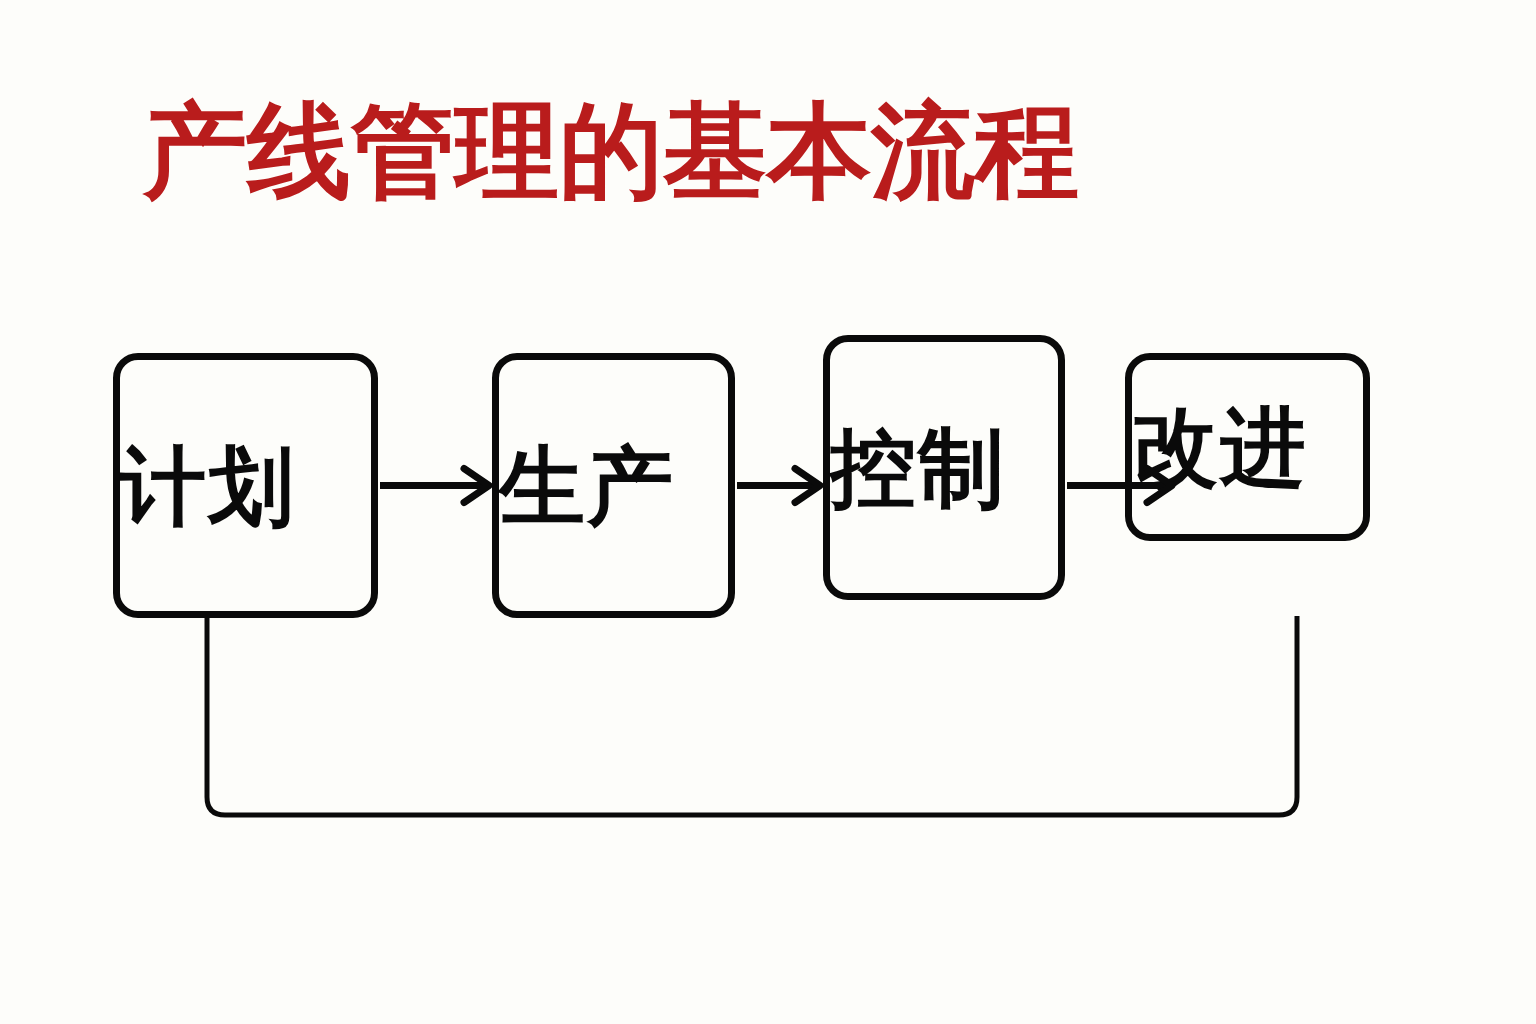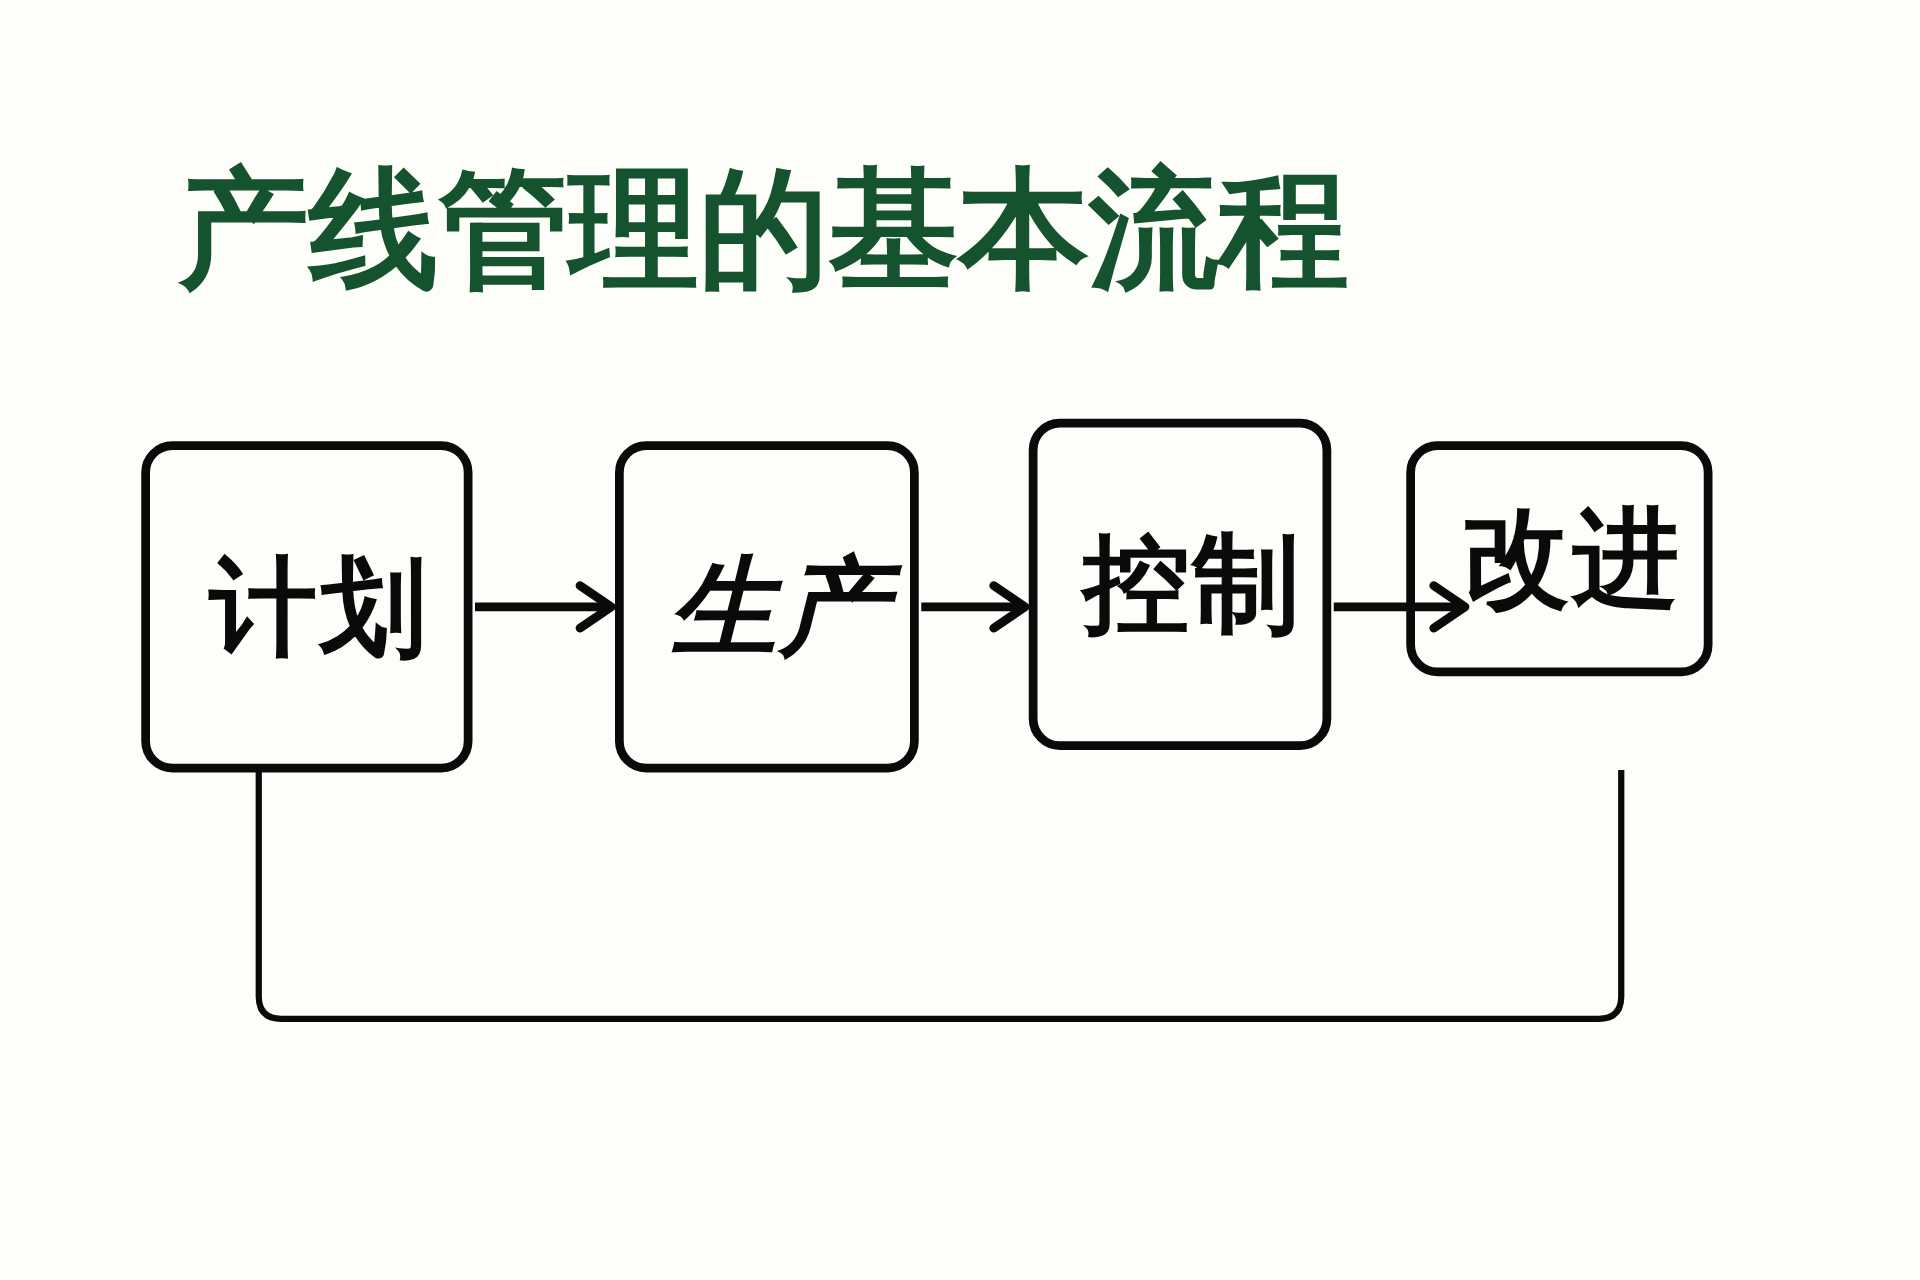--- a/index.html
+++ b/index.html
@@ -22,36 +22,33 @@
   
   #title {
     position: absolute;
     left: 0;
     top: 96px;
     width: 1222px;
     text-align: center;
     font-size: 104px;
     line-height: 110px;
     font-weight: 700;
-    color: #14532d;
+    color: #b91c1c;
     letter-spacing: 0px;
     white-space: nowrap;
-    margin-top: 33px;
   }
   
   .node {
     position: absolute;
     box-sizing: border-box;
     border: 7px solid #0a0a0a;
     border-radius: 25px;
     background: #fdfdfa;
     display: flex;
     align-items: center;
-    justify-content: center;
-    padding-left: 20px;
   }
   .node-label {
     font-size: 86px;
     line-height: 92px;
     font-weight: 700;
     color: #0a0a0a;
     white-space: nowrap;
     letter-spacing: 2px;
   }
   
@@ -68,21 +65,21 @@
 <body>
 
 <div id="canvas">
 
   <div id="title">产线管理的基本流程</div>
 
   <div class="node" id="node-plan" style="left: 113px; top: 353px; width: 265px; height: 265px;">
     <span class="node-label">计划</span>
   </div>
 
-  <div class="node" id="node-produce" style="left: 492px; top: 353px; width: 243px; height: 265px; font-style: italic;">
+  <div class="node" id="node-produce" style="left: 492px; top: 353px; width: 243px; height: 265px;">
     <span class="node-label">生产</span>
   </div>
 
   <div class="node" id="node-control" style="left: 823px; top: 335px; width: 242px; height: 265px;">
     <span class="node-label">控制</span>
   </div>
 
   <div class="node" id="node-improve" style="left: 1125px; top: 353px; width: 245px; height: 188px;">
     <span class="node-label">改进</span>
   </div>

